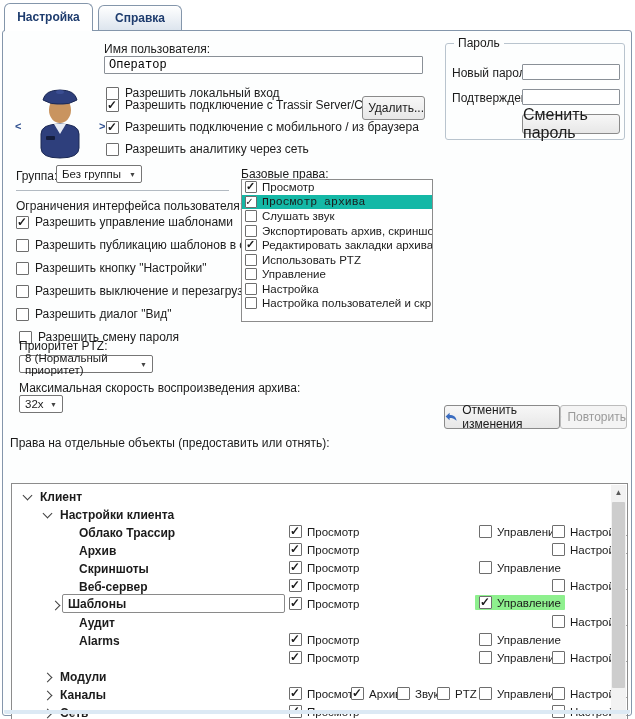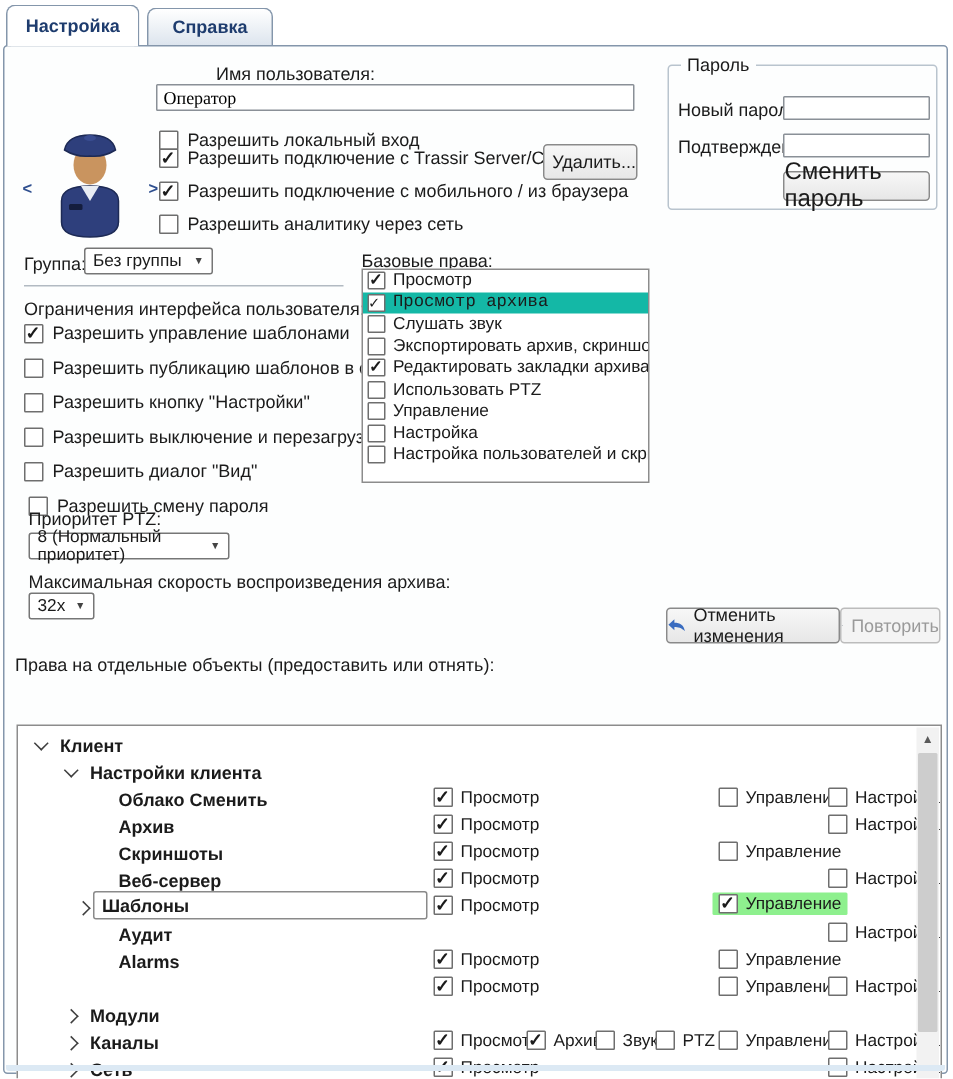--- a/index.html
+++ b/index.html
@@ -9,21 +9,21 @@
   .tab{position:absolute;top:3px;height:27px;line-height:27px;text-align:center;
        font-weight:bold;color:#1e3c6e;border:1px solid #8496ab;border-bottom:none;
        border-radius:6px 6px 0 0;box-sizing:border-box;cursor:default;}
   .tab.active{left:4px;width:89px;background:#ffffff;z-index:3;height:28px;}
   .tab.inactive{left:98px;width:84px;background:linear-gradient(#ffffff,#dde5ee);top:5px;height:25px;line-height:25px;z-index:1;}
   
   #panel{position:absolute;left:2px;top:30px;width:630px;height:686px;background:#fdfefe;
          border:1px solid #8496ab;border-radius:3px;z-index:2;box-sizing:border-box;}
   .lbl{position:absolute;white-space:nowrap;}
   
-  .tin{position:absolute;border:1px solid #8a9097;background:#fff;font-family:Liberation Serif, serif;
+  .tin{position:absolute;border:1px solid #8a9097;background:#fff;font-family:Liberation Mono, monospace;
        font-size:12px;padding:1px 4px;box-sizing:border-box;border-radius:1px;}
   
   .cbrow{position:absolute;display:flex;align-items:center;gap:6px;white-space:nowrap;}
   .cb{width:13px;height:13px;border:1px solid #6e6e6e;background:#fff;box-sizing:border-box;
       position:relative;flex:0 0 13px;border-radius:1px;}
   .cb.checked::after{content:"\2713";position:absolute;left:0px;top:-2px;font-size:12px;
       font-weight:bold;color:#1b1b1b;}
   
   .btn{position:absolute;display:flex;align-items:center;justify-content:center;gap:5px;
        background:linear-gradient(#f7f7f7,#e7e7e7);border:1px solid #8a8a8a;border-radius:3px;
@@ -87,21 +87,21 @@
         <path d="M10 48 Q10 38 29 38 Q48 38 48 48 L48 62 Q48 72 29 72 Q10 72 10 62 Z" fill="#2e3f7c" stroke="#1d2a55" stroke-width="1"></path>
         <path d="M23 38 L29 48 L35 38 Z" fill="#e8ecf4"></path>
         <rect x="15" y="50" width="9" height="4" rx="1" fill="#141d3d"></rect>
         <ellipse cx="29" cy="24" rx="11" ry="13" fill="#c9945f"></ellipse>
         <path d="M12 14 Q14 4 29 4 Q44 4 46 14 Q38 19 29 18 Q20 19 12 14 Z" fill="#2e3f7c" stroke="#1d2a55" stroke-width="1"></path>
         <ellipse cx="29" cy="6" rx="4" ry="2" fill="#3a4d91"></ellipse>
       </svg>
       <span class="nav-arrow" style="left:86px;">&gt;</span>
     </div>
 
-    <div class="lbl" style="left:101px;top:11px;margin-left:40px;">Имя пользователя:</div>
+    <div class="lbl" style="left:101px;top:11px;">Имя пользователя:</div>
     <input class="tin" style="left: 101px; top: 25px; width: 319px; height: 18px;" value="Оператор">
 
     <div id="user-cbs">
         <div class="cbrow" style="left: 103px; top: 45px; margin-top: 10px;">
           <span class="cb"></span>
           <span>Разрешить локальный вход</span>
         </div>
         <div class="cbrow" style="left: 103px; top: 67px;">
           <span class="cb checked"></span>
           <span>Разрешить подключение с Trassir Server/Client</span>
@@ -239,21 +239,21 @@
       <div id="tree-rows">
           <div class="trow" style="top: 4px;">
             <span class="chev expanded" style="left: 12px;"></span>
             <span class="tlabel" style="left: 28px;">Клиент</span>
           </div>
           <div class="trow" style="top: 22px;">
             <span class="chev expanded" style="left: 32px;"></span>
             <span class="tlabel" style="left: 48px;">Настройки клиента</span>
           </div>
           <div class="trow" style="top: 40px;">
-            <span class="tlabel" style="left: 67px;">Облако Сменить</span>
+            <span class="tlabel" style="left: 67px;">Облако Трассир</span>
             <span class="perm" style="left: 277px;">
               <span class="cb checked"></span>
               <span>Просмотр</span>
             </span>
             <span class="perm" style="left: 467px;">
               <span class="cb"></span>
               <span>Управление</span>
             </span>
             <span class="perm" style="left: 540px;">
               <span class="cb"></span>

